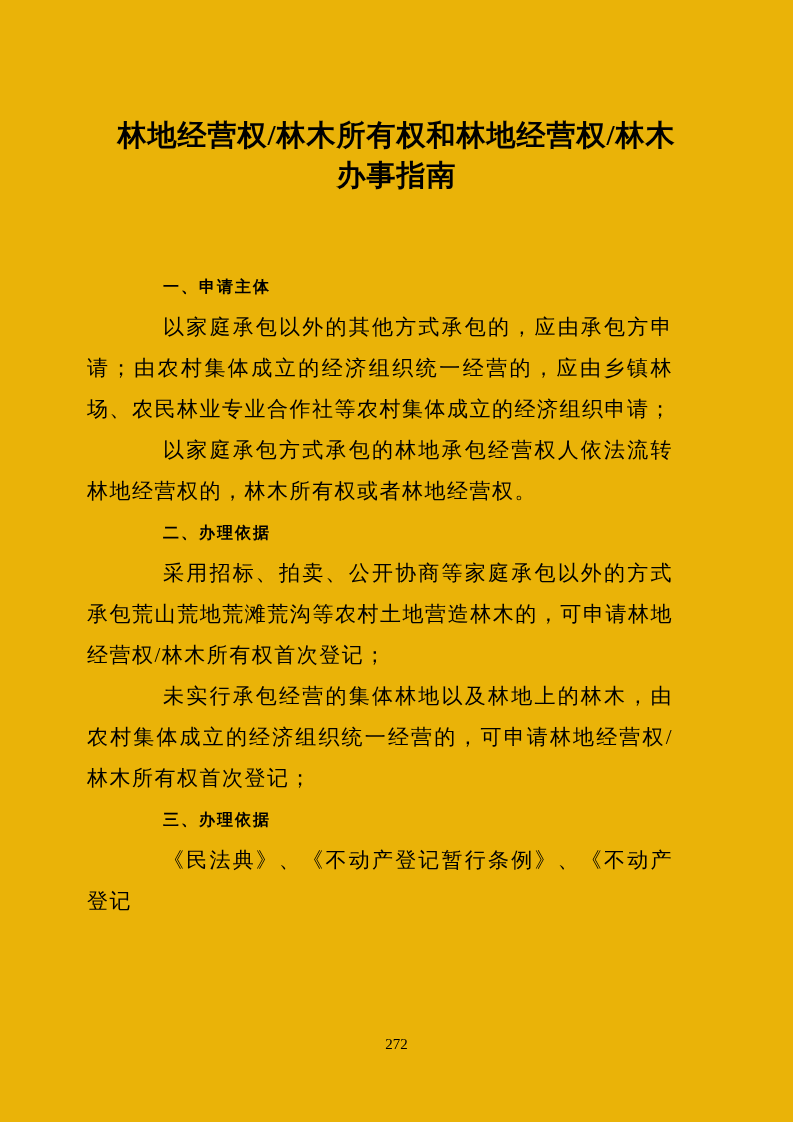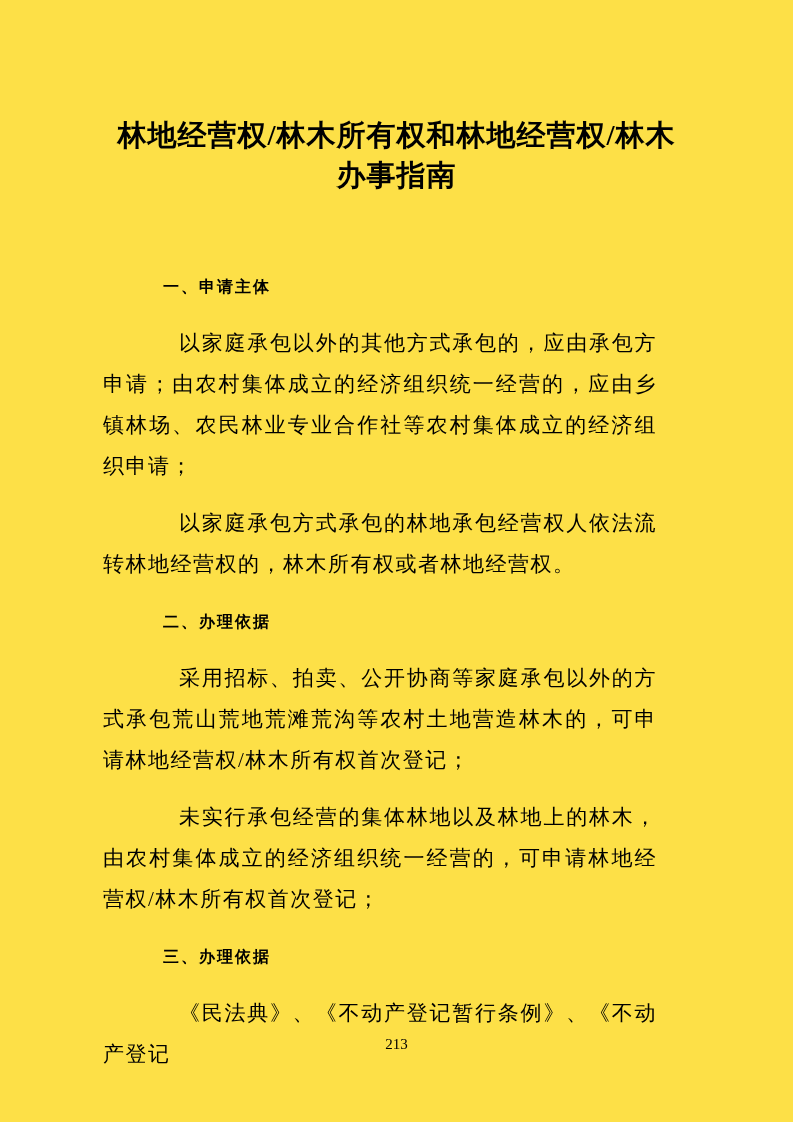--- a/index.html
+++ b/index.html
@@ -4,21 +4,21 @@
 <style>
   html, body {
     margin: 0;
     padding: 0;
     background: #ffffff;
   }
   .page {
     position: relative;
     width: 793px;
     height: 1122px;
-    background: #fde047;
+    background: #eab308;
     color: #000000;
     overflow: hidden;
   }
   .doc-title {
     position: absolute;
     top: 115px;
     left: 0;
     width: 793px;
     text-align: center;
     font-family: "Liberation Serif", "DejaVu Serif", serif;
@@ -42,21 +42,21 @@
     letter-spacing: 2px;
     margin: 0;
   }
   .para {
     font-family: "Liberation Serif", "DejaVu Serif", serif;
     font-size: 21px;
     line-height: 41px;
     letter-spacing: 1.5px;
     text-indent: 76px;
     text-align: justify;
-    margin: 16px;
+    margin: 0;
   }
   .page-number {
     position: absolute;
     top: 1034px;
     left: 0;
     width: 793px;
     text-align: center;
     font-family: "Liberation Serif", "DejaVu Serif", serif;
     font-size: 15px;
     line-height: 20px;
@@ -86,15 +86,15 @@
       <p class="para">未实行承包经营的集体林地以及林地上的林木，由农村集体成立的经济组织统一经营的，可申请林地经营权/林木所有权首次登记；</p>
     </div>
 
     <div>
       <h2 class="section-heading">三、办理依据</h2>
       <p class="para">《民法典》、《不动产登记暂行条例》、《不动产登记</p>
     </div>
 
   </div>
 
-  <div class="page-number">213</div>
+  <div class="page-number">272</div>
 
 </div>
 
 </body></html>

